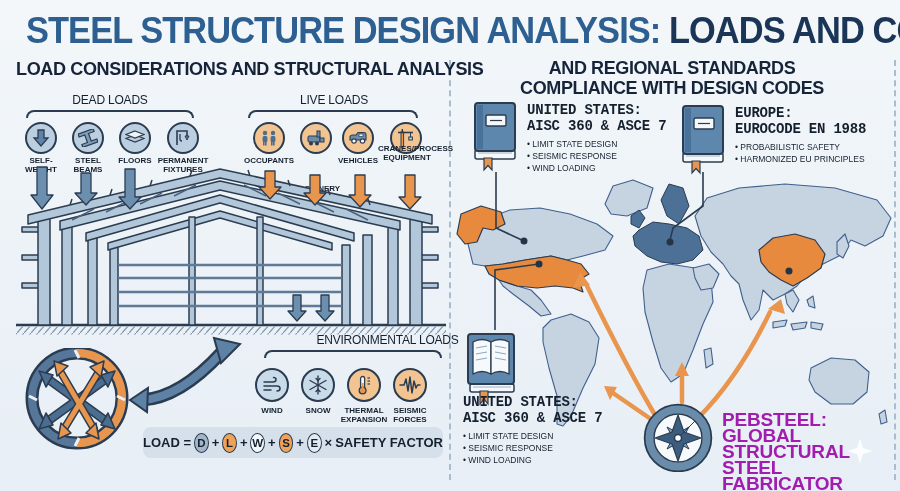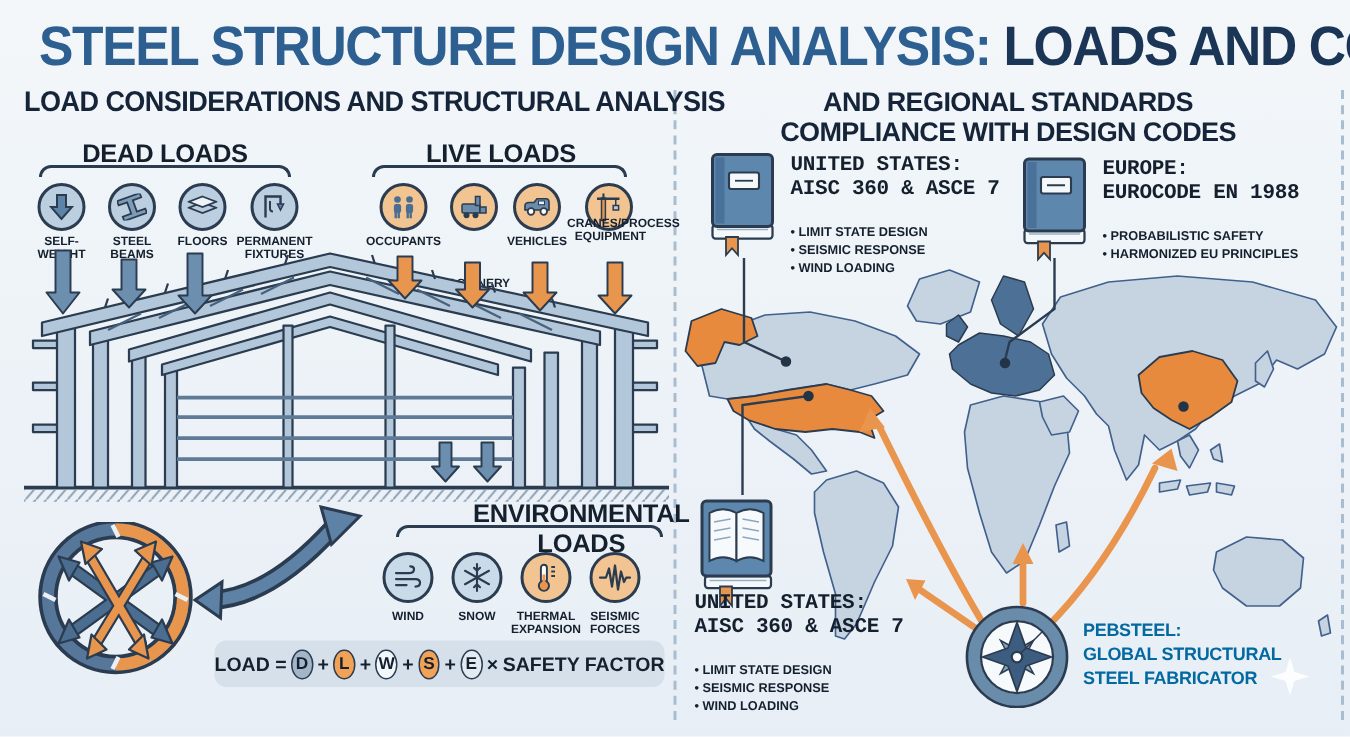--- a/index.html
+++ b/index.html
@@ -7,40 +7,40 @@
        font-family:"Liberation Sans", sans-serif;
        background:linear-gradient(#f3f7fa,#e7eef5);}
   .canvas{position:relative;width:900px;height:491px;}
   .abs{position:absolute;}
   .title{left:26px;top:10px;font-size:37px;font-weight:bold;white-space:nowrap;
          letter-spacing:-1px;transform:scaleX(.93);transform-origin:left center;}
   .t1{color:#2d6091;} .t2{color:#1a3555;}
   .panel-hdr{font-weight:bold;color:#16243a;letter-spacing:-0.4px;}
   .hdr-left{left:16px;top:58px;font-size:19px;transform:scaleX(.95);transform-origin:left center;white-space:nowrap;}
   .hdr-right{left:452px;top:58px;width:440px;font-size:18px;text-align:center;line-height:20px;}
-  .grp-label{font-weight:bold;font-size:17px;text-align:center;color:#15202e;letter-spacing:-0.2px;}
+  .grp-label{font-weight:normal;font-size:12px;text-align:center;color:#15202e;letter-spacing:-0.2px;}
   .bracket{border:2.5px solid #2b3c50;border-bottom:none;border-radius:10px 10px 0 0;height:8px;box-sizing:border-box;}
   .circ{width:32px;height:32px;border-radius:50%;border:2px solid #2b3c50;box-sizing:border-box;
         display:flex;align-items:center;justify-content:center;}
   .dead{background:#bccfe0;} .live{background:#f2c492;}
   .envc{width:34px;height:34px;}
   .envb{background:#c9dbe9;}
   .ilab{font-size:8px;font-weight:bold;text-align:center;line-height:9px;color:#15202e;}
   .divider{border-left:2px dashed #a9bdd0;width:0;}
   .blk-region{font-size:14px;font-weight:bold;line-height:16px;color:#15202e;letter-spacing:-0.2px;white-space:nowrap;font-family:Liberation Mono, monospace;}
-  .bullets{margin:14px 0 0;padding:0;list-style:none;font-size:8.5px;font-weight:bold;line-height:12px;color:#15202e;}
+  .bullets{margin:4px 0 0;padding:0;list-style:none;font-size:8.5px;font-weight:normal;line-height:12px;color:#15202e;}
   .bullets li::before{content:"• ";}
   .formula-bar{left:143px;top:427px;width:300px;height:31px;background:#d6e0ea;border-radius:8px;
         display:flex;align-items:center;justify-content:center;gap:3px;
         font-weight:bold;font-size:13px;color:#15202e;white-space:nowrap;}
   .fterm{width:20px;height:20px;border-radius:50%;border:1.8px solid #2b3c50;box-sizing:border-box;
         display:flex;align-items:center;justify-content:center;font-size:11.5px;font-weight:bold;color:#15202e;}
   .comb-label{left:0px;top:454px;width:162px;text-align:center;font-size:13.5px;font-weight:bold;
         line-height:15px;color:#101b28;letter-spacing:-0.2px;}
-  .peb{font-size:12px;font-weight:bold;line-height:16px;color:#0369a1;letter-spacing:-0.2px;}
+  .peb{font-size:19px;font-weight:bold;line-height:16px;color:#a21caf;letter-spacing:-0.2px;}
 </style>
 </head>
 <body>
 
 <div class="canvas">
 
   <div class="abs title">
     <span class="t1">STEEL STRUCTURE DESIGN ANALYSIS:</span><span class="t2"> LOADS AND CODES</span>
   </div>
 

